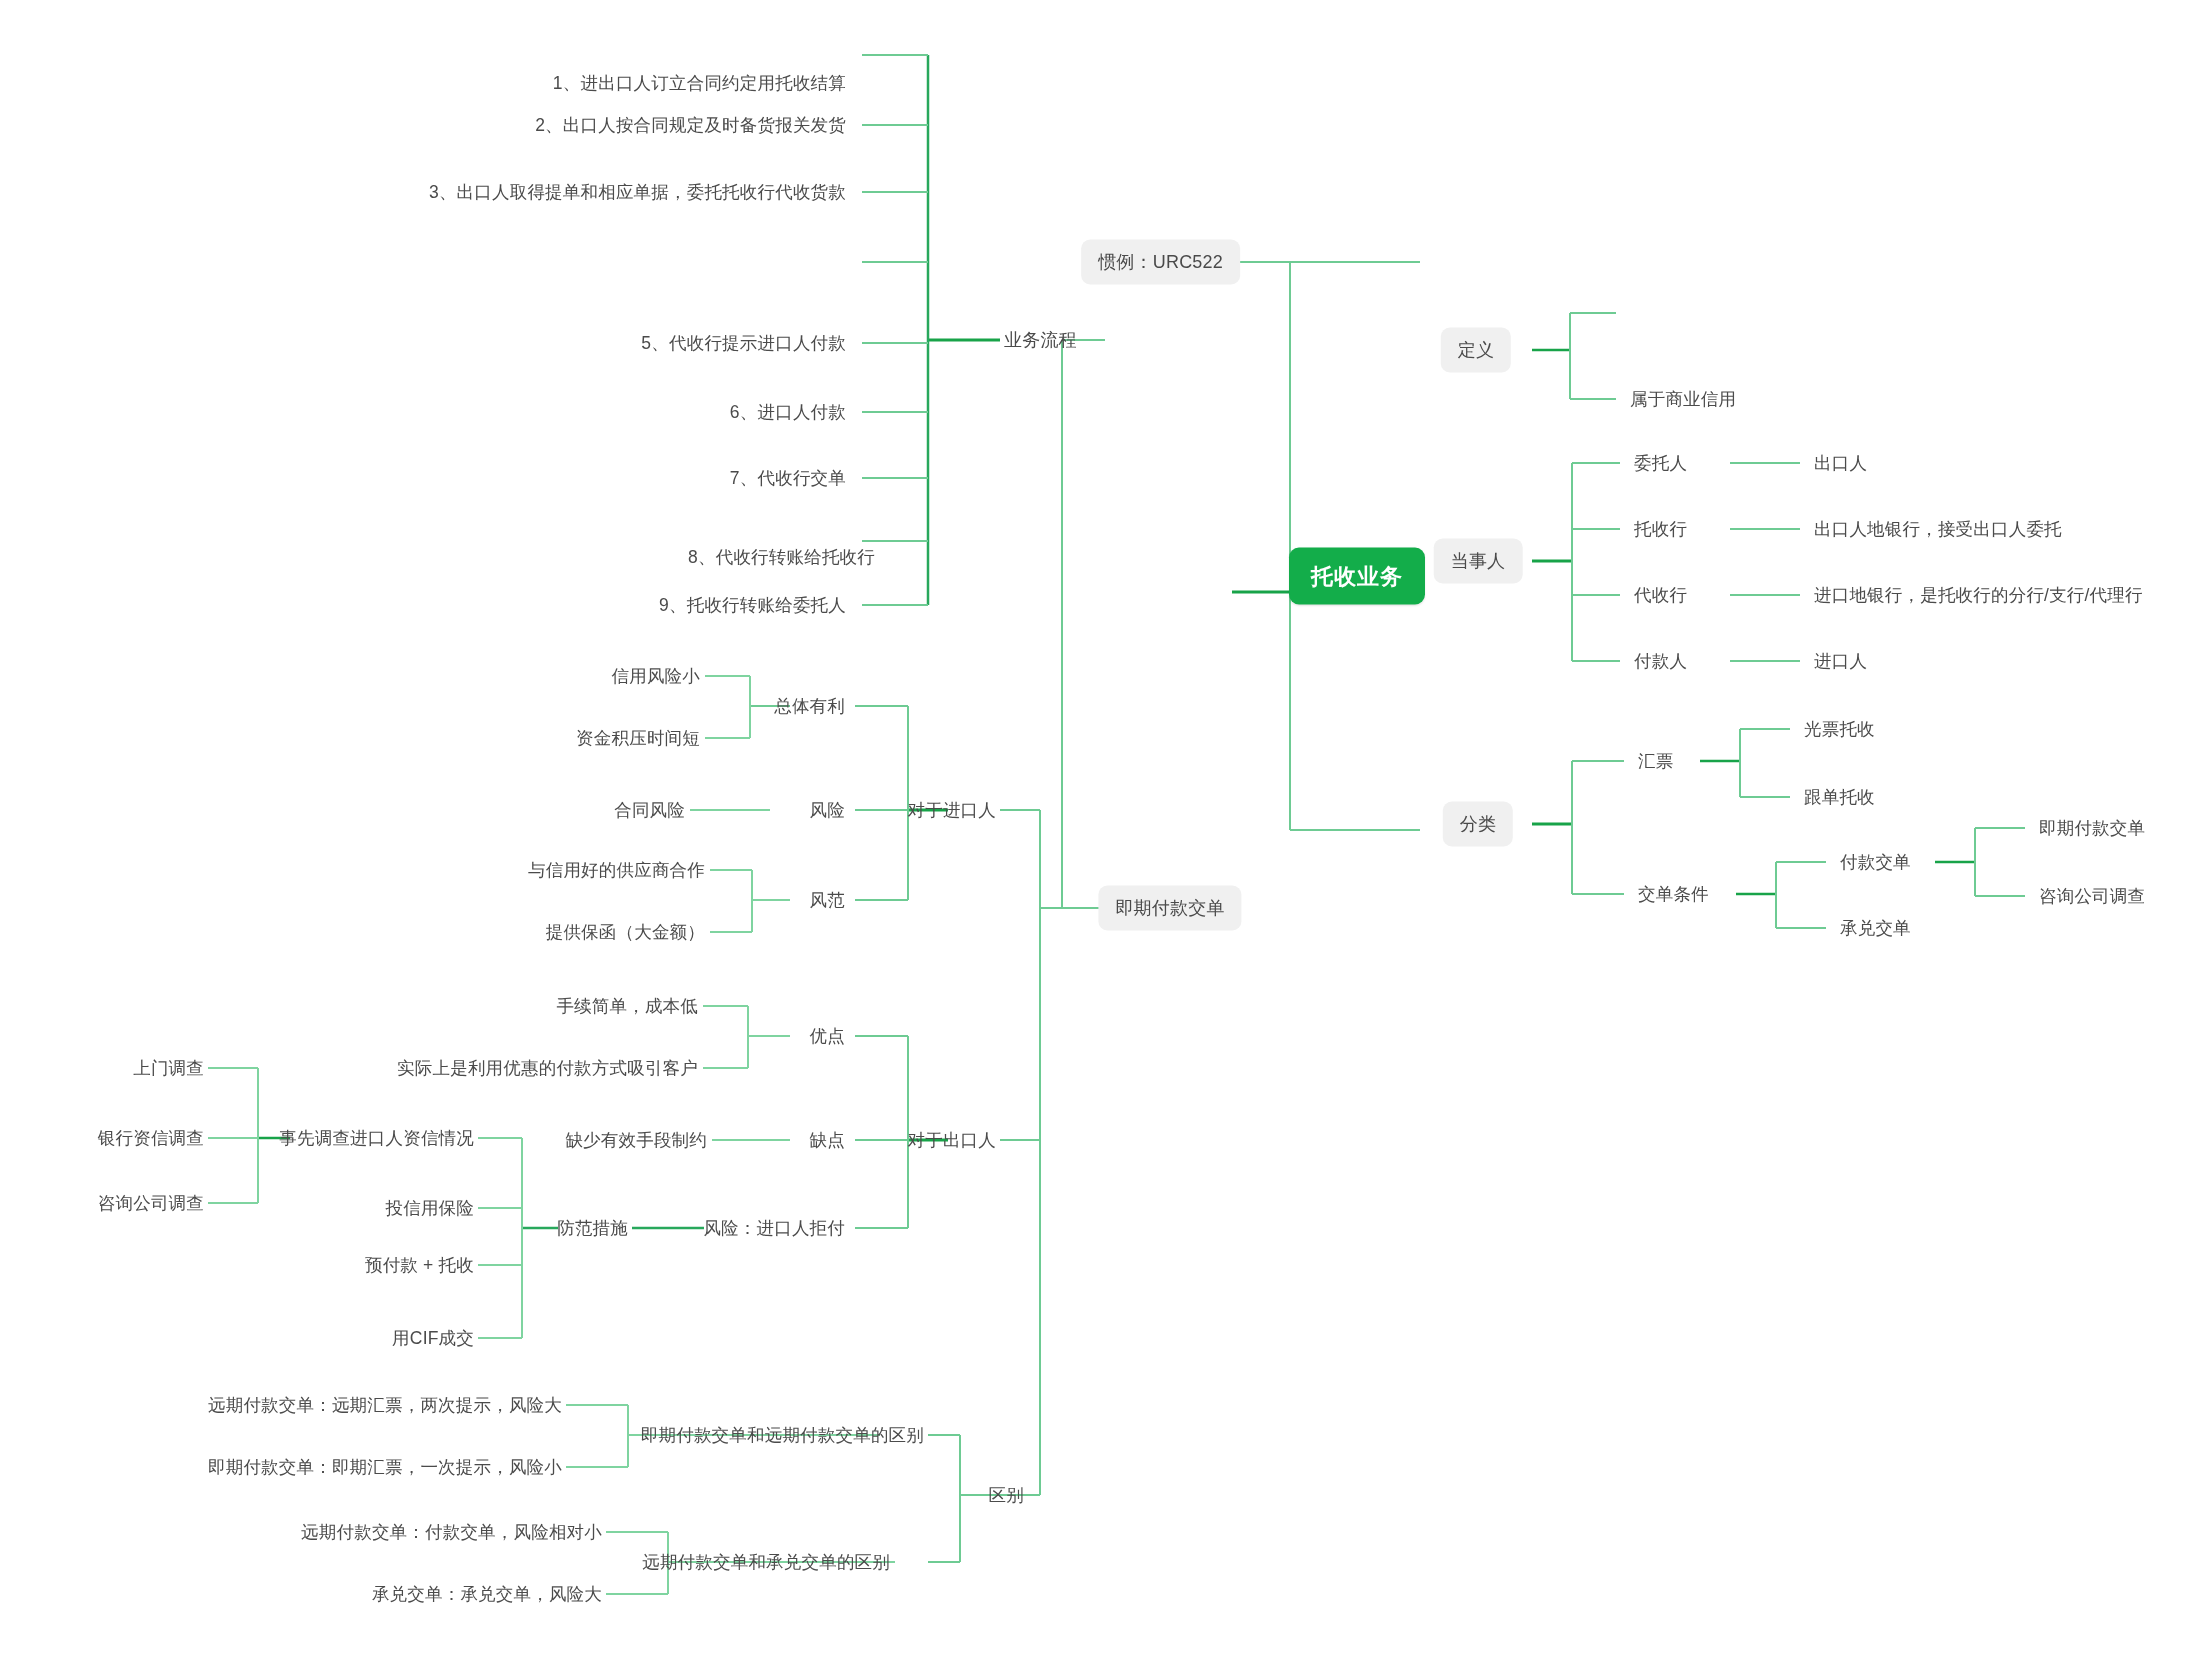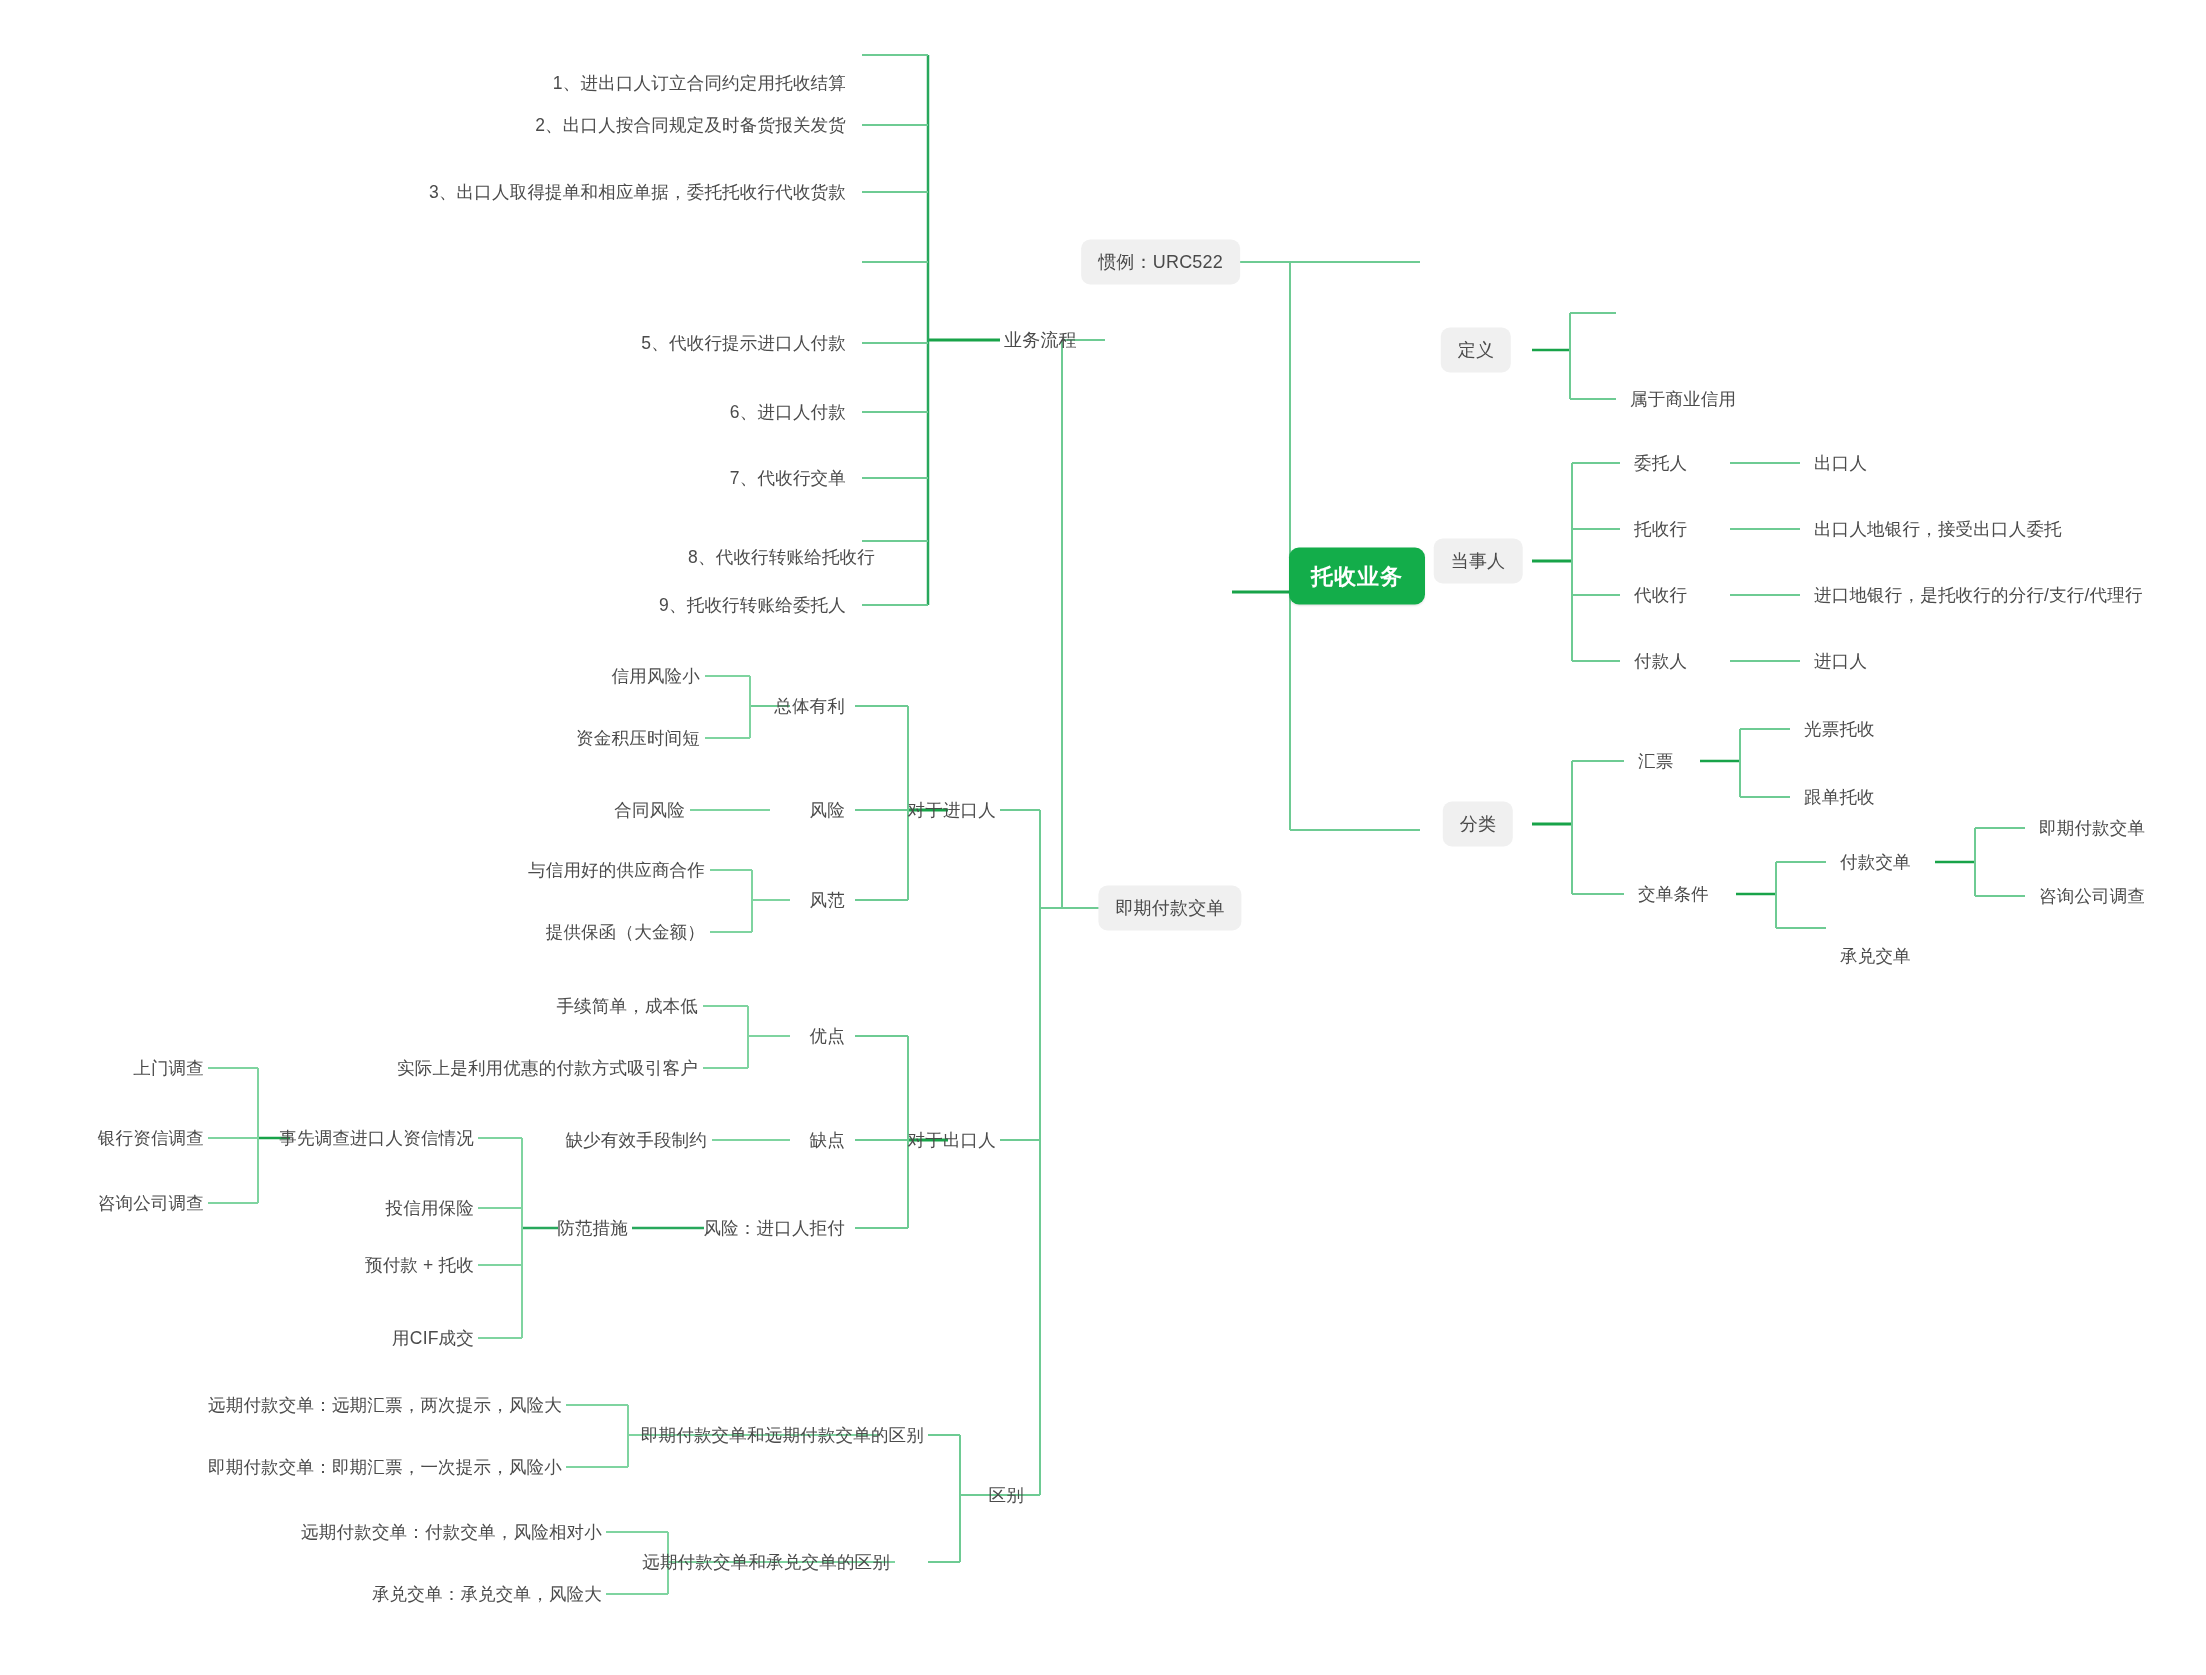--- a/index.html
+++ b/index.html
@@ -211,21 +211,21 @@
   <div class="node al" style="left:1814px;top:661px;">进口人</div>
 
   <div class="node chip ac lvl2" style="left:1478px;top:824px;">分类</div>
 
   <div class="node al" style="left:1638px;top:761px;">汇票</div>
   <div class="node al" style="left:1804px;top:729px;">光票托收</div>
   <div class="node al" style="left:1804px;top:797px;">跟单托收</div>
 
   <div class="node al" style="left:1638px;top:894px;">交单条件</div>
   <div class="node al" style="left:1840px;top:862px;">付款交单</div>
-  <div class="node al" style="left:1840px;top:928px;margin-top:28px;">承兑交单</div>
+  <div class="node al" style="left:1840px;top:928px;">承兑交单</div>
   <div class="node al" style="left:2039px;top:828px;">即期付款交单</div>
   <div class="node al" style="left:2039px;top:896px;">咨询公司调查</div>
 
   <div class="node al lvl2" style="left:1004px;top:340px;">业务流程</div>
 
   <div class="node ar" style="left:846px;top:55px;margin-top:28px;">1、进出口人订立合同约定用托收结算</div>
   <div class="node ar" style="left:846px;top:125px;">2、出口人按合同规定及时备货报关发货</div>
   <div class="node ar" style="left:846px;top:192px;">3、出口人取得提单和相应单据，委托托收行代收货款</div>
   <div class="node ar" style="left:846px;top:343px;">5、代收行提示进口人付款</div>
   <div class="node ar" style="left:846px;top:412px;">6、进口人付款</div>

